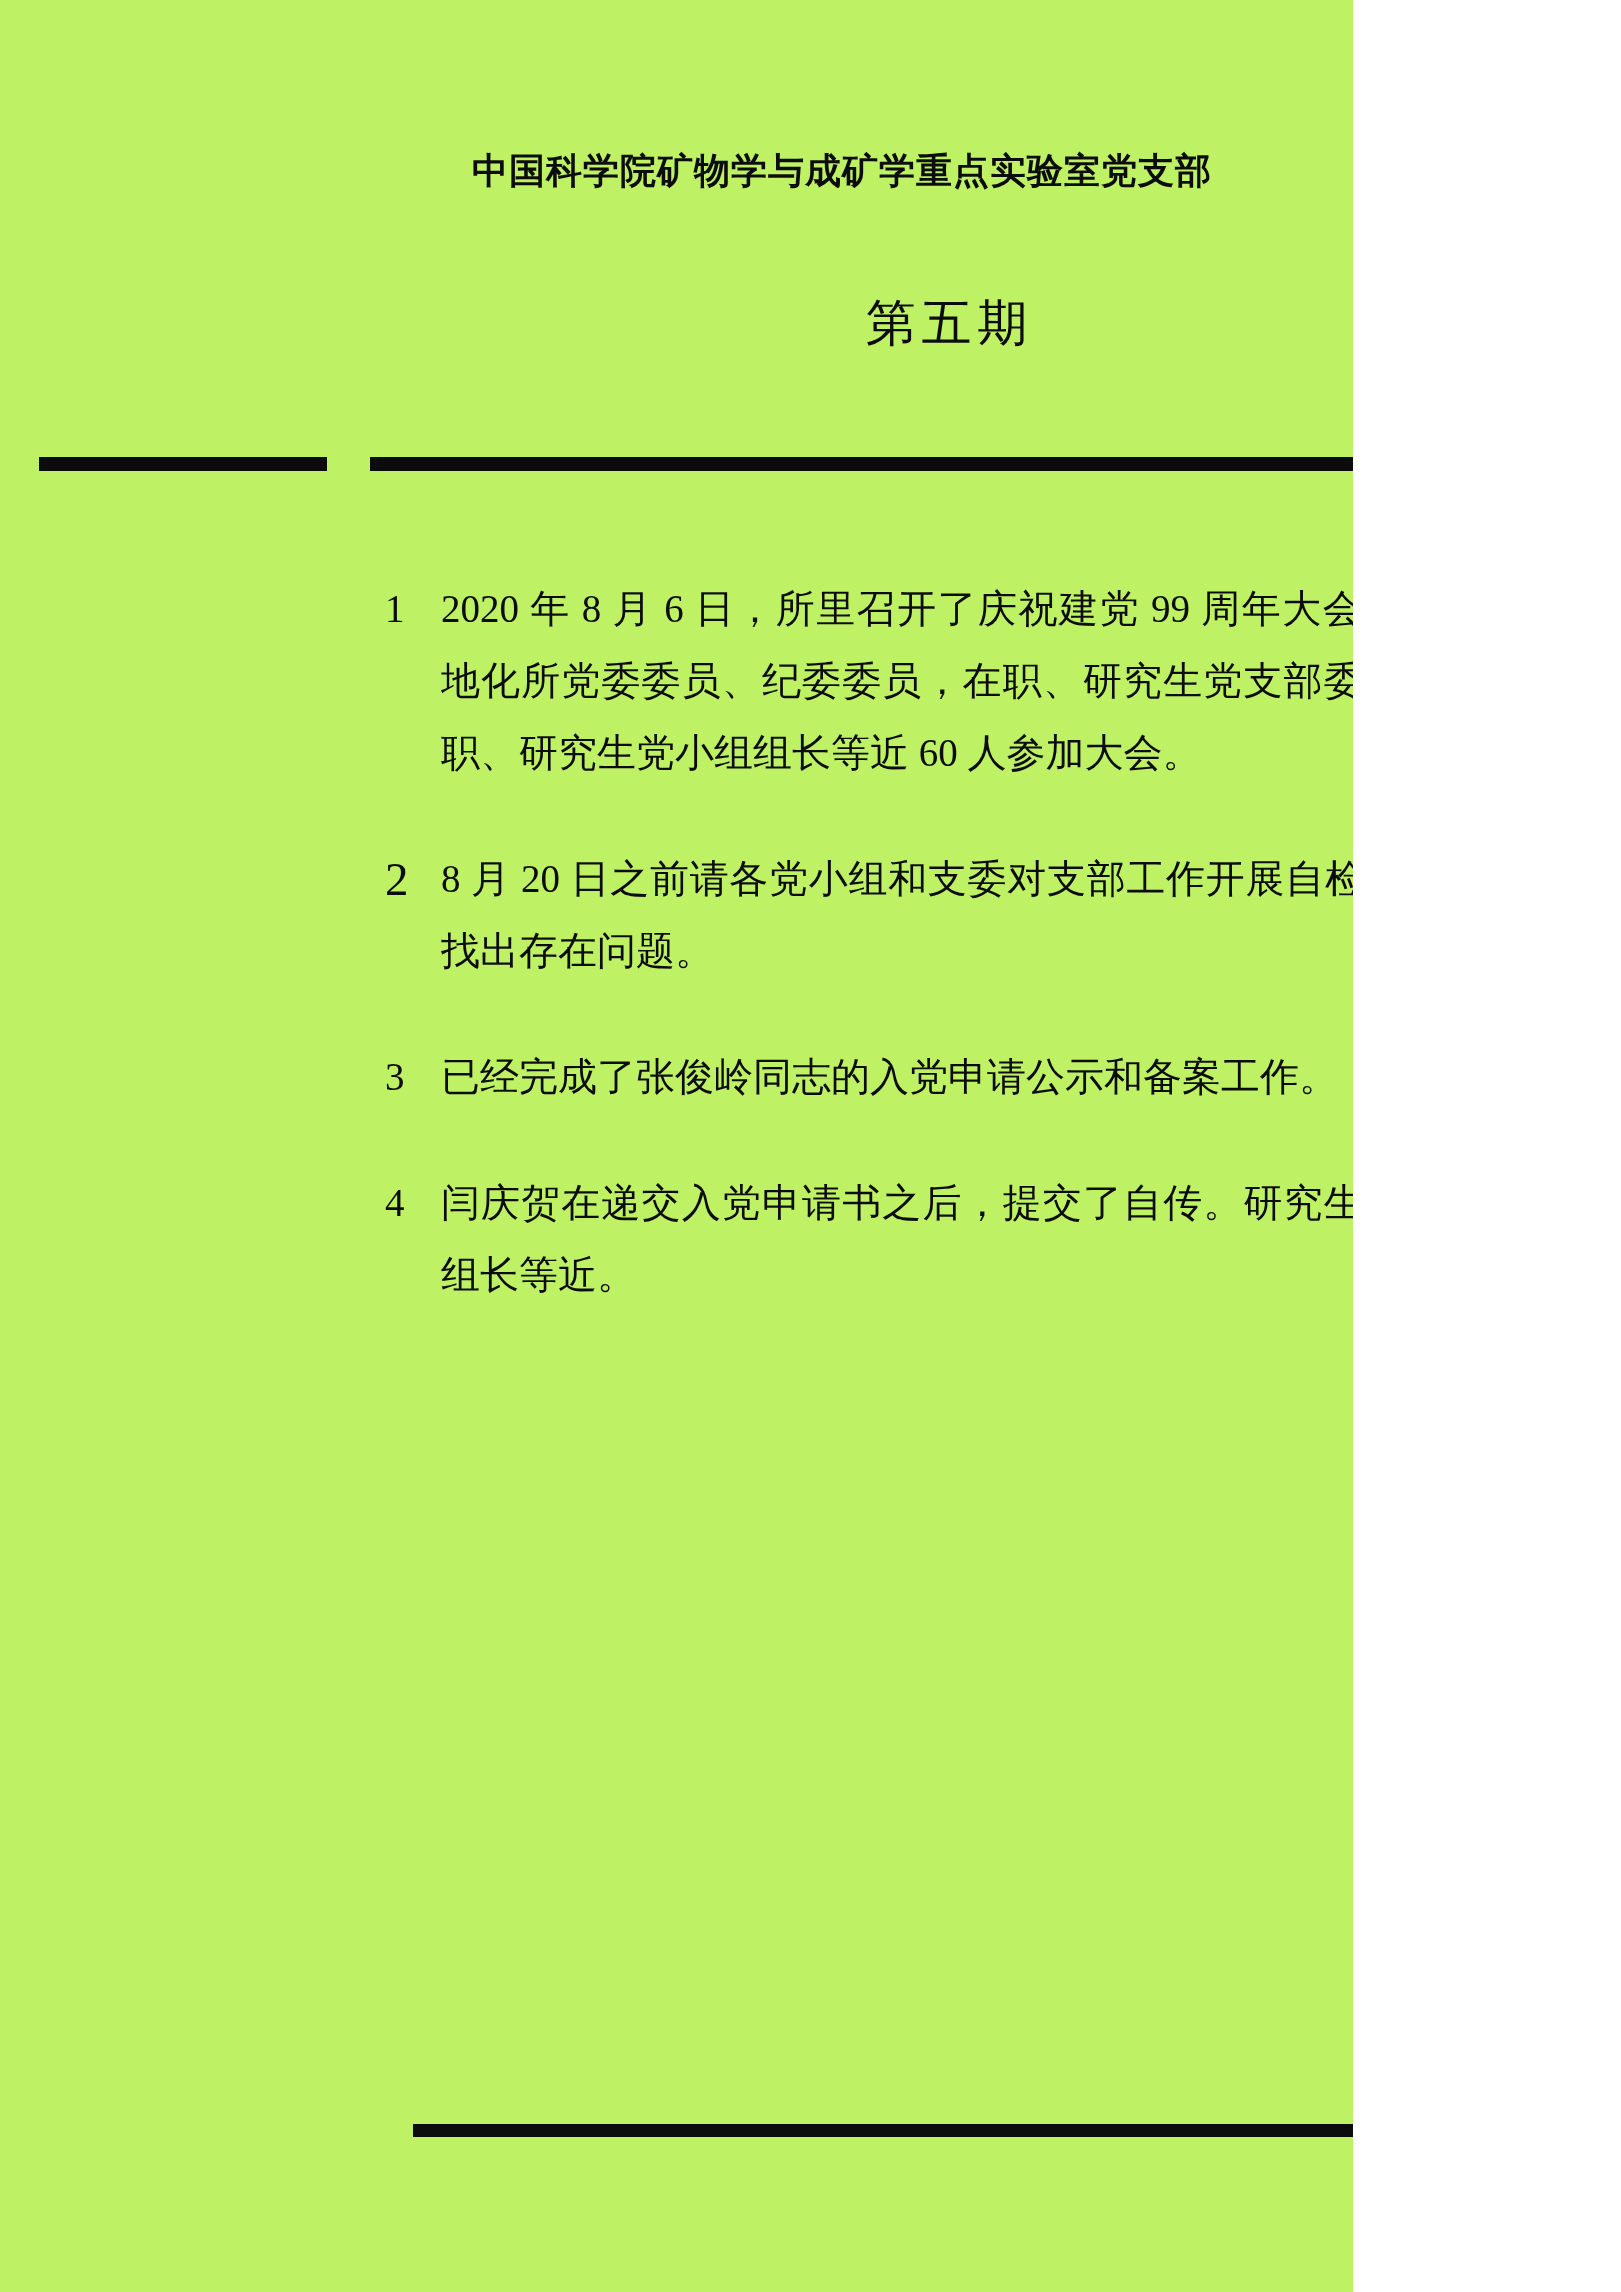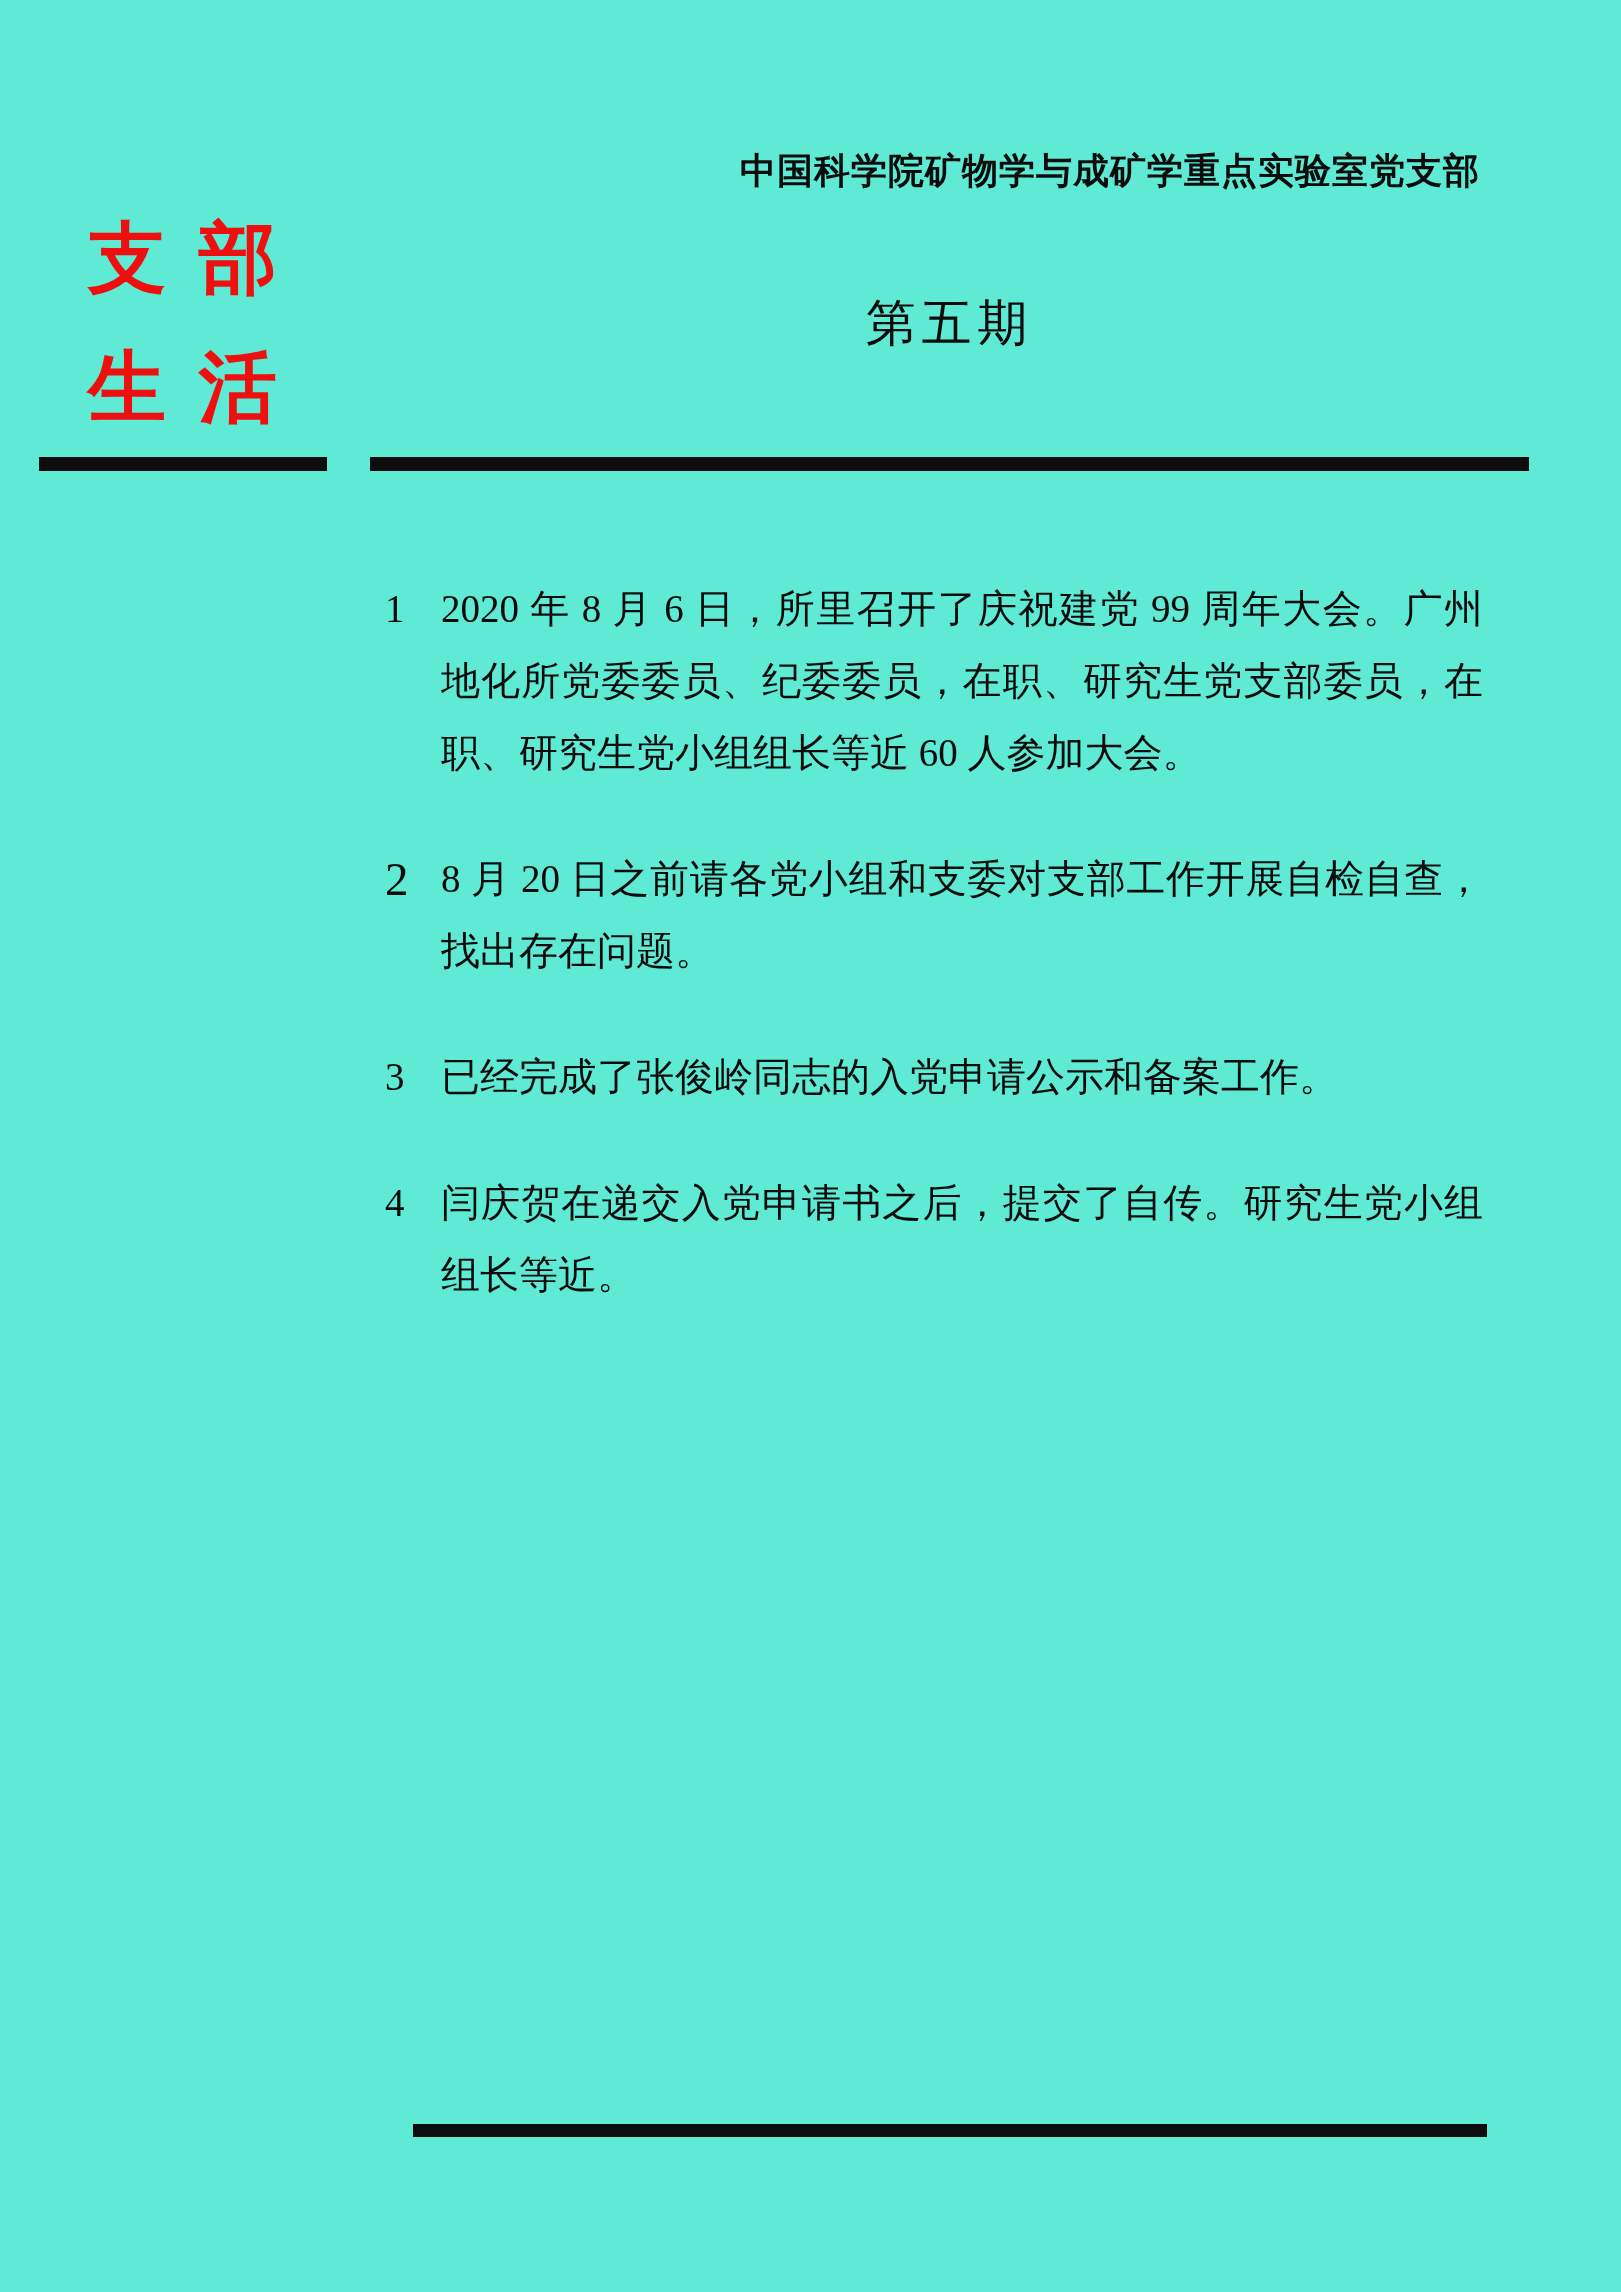--- a/index.html
+++ b/index.html
@@ -7,23 +7,23 @@
     --ink_black: #0c0c0c;
   }
   * { margin: 0; padding: 0; box-sizing: border-box; }
   html, body { background: #ffffff; }
   body {
     font-family: "Liberation Serif", "DejaVu Serif", serif;
     color: var(--ink_black);
   }
   .page {
     position: relative;
-    width: 1621px;
+    width: 1353px;
     height: 2293px;
-    background: #5eead4;
+    background: #bef264;
     overflow: hidden;
   }
 
   
   .org-header {
     position: absolute;
     top: 147px;
     right: 141px;
     font-family: "Liberation Sans", "DejaVu Sans", sans-serif;
     font-weight: 700;
@@ -111,24 +111,20 @@
     color: var(--ink_black);
   }
 </style>
 </head>
 <body>
 
 <div class="page">
 
   <div class="org-header">中国科学院矿物学与成矿学重点实验室党支部</div>
 
-  <div class="masthead">
-    <div>支部</div>
-    <div>生活</div>
-  </div>
 
   <div class="issue-title">第五期</div>
 
   <div class="rule rule-left"></div>
   <div class="rule rule-right"></div>
 
   <div class="news-list">
     <div class="item">
       <span class="item-marker">1</span>
       <span class="item-text">2020 年 8 月 6 日，所里召开了庆祝建党 99 周年大会。广州地化所党委委员、纪委委员，在职、研究生党支部委员，在职、研究生党小组组长等近 60 人参加大会。</span>

